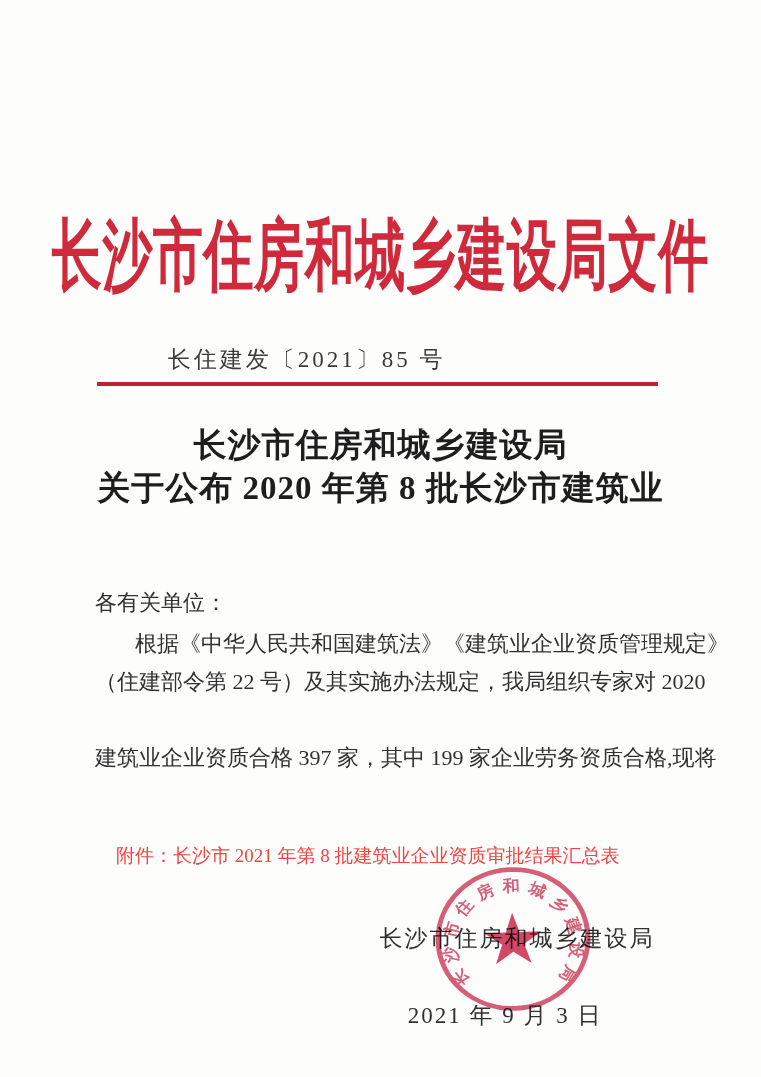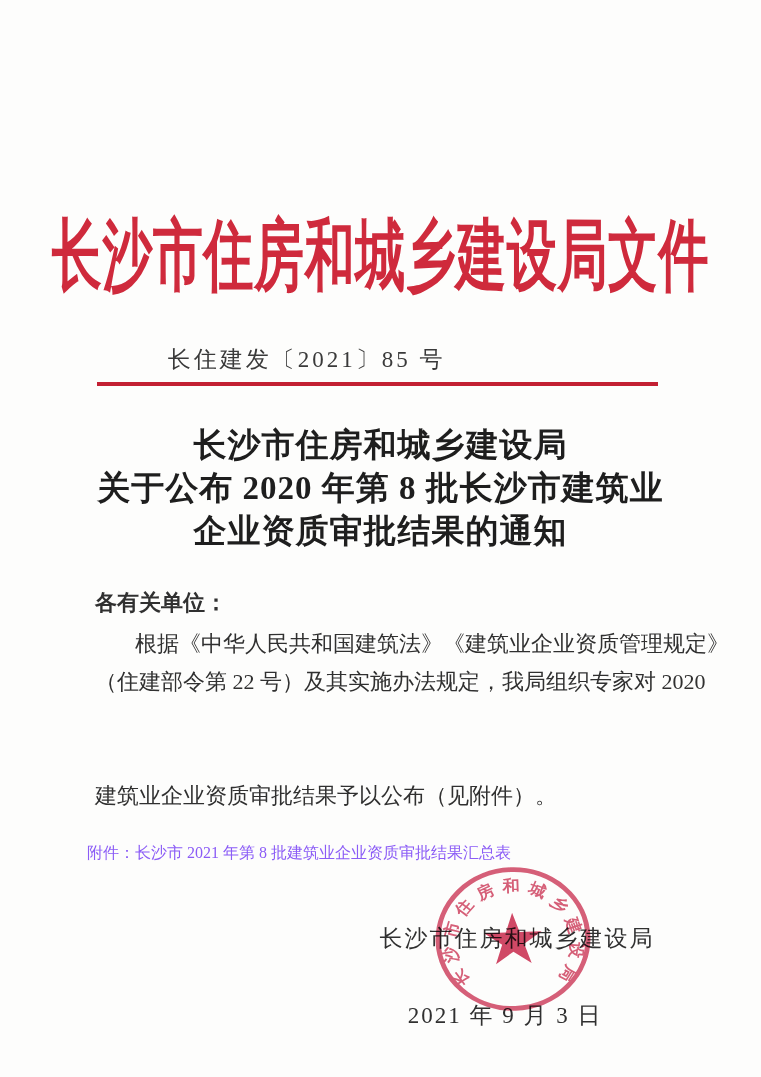--- a/index.html
+++ b/index.html
@@ -23,26 +23,26 @@
     text-align:center;font-size:23px;letter-spacing:3px;color:#3a3a3a;
   }
   .red-rule{
     position:absolute;top:382px;left:97px;width:561px;height:4px;
   }
   .doc-title{
     position:absolute;top:424px;left:0;width:761px;
     text-align:center;font-weight:bold;color:#1e1e1e;
     font-size:33px;line-height:43px;letter-spacing:1px;
   }
-  .body-text{position:absolute;left:95px;width:572px;font-size:22px;color:#303030;font-weight:bold;}
+  .body-text{position:absolute;left:95px;width:572px;font-size:22px;color:#303030;}
   .salutation{top:588px;}
   .bline{position:absolute;left:95px;width:590px;font-size:22px;color:#303030;white-space:nowrap;}
   .indent{padding-left:40px;}
   .attachment{
-    position:absolute;top:843px;left:87px;font-size:16px;color:#8b5cf6;white-space:nowrap;
+    position:absolute;top:843px;left:116px;font-size:19px;color:#ef4444;white-space:nowrap;
   }
   .signature{
     position:absolute;top:923px;left:517px;transform:translateX(-50%);
     font-size:23px;letter-spacing:2px;color:#303030;white-space:nowrap;z-index:1;
   }
   .doc-date{
     position:absolute;top:1000px;left:505px;transform:translateX(-50%);
     font-size:23px;letter-spacing:2px;color:#303030;white-space:nowrap;z-index:1;
   }
   .seal{
@@ -64,28 +64,27 @@
     <span style="color: rgb(207, 42, 60);">长沙市住房和城乡建设局文件</span>
   </div>
 
   <div class="doc-number">长住建发〔2021〕85 号</div>
 
   <div class="red-rule" style="background: rgb(195, 32, 51);"></div>
 
   <div class="doc-title">
     <div>长沙市住房和城乡建设局</div>
     <div>关于公布 2020 年第 8 批长沙市建筑业</div>
-    <div>企业资质审批结果的通知</div>
   </div>
 
   <div class="body-text salutation" style="top:588px">各有关单位：</div>
 
   <div class="bline indent" style="top:629px">根据《中华人民共和国建筑法》《建筑业企业资质管理规定》</div>
   <div class="bline" style="top:667px">（住建部令第 22 号）及其实施办法规定，我局组织专家对 2020</div>
-  <div class="bline" style="top:781px">建筑业企业资质审批结果予以公布（见附件）。</div>
+  <div class="bline" style="top:743px">建筑业企业资质合格 397 家，其中 199 家企业劳务资质合格,现将</div>
 
   <div class="attachment">附件：长沙市 2021 年第 8 批建筑业企业资质审批结果汇总表</div>
 
   <div class="signature">长沙市住房和城乡建设局</div>
   <div class="doc-date">2021 年 9 月 3 日</div>
 
   <svg class="seal" viewBox="0 0 160 160" preserveAspectRatio="none">
     <circle class="seal-ring" cx="80" cy="80" r="74" stroke="#d24a66"></circle>
     <polygon points="80,52 86.8,72.7 108.5,72.7 90.9,85.6 97.6,106.3 80,93.5 62.4,106.3 69.1,85.6 51.5,72.7 73.2,72.7" fill="#cc3052"></polygon>
     <g id="seal-chars">

